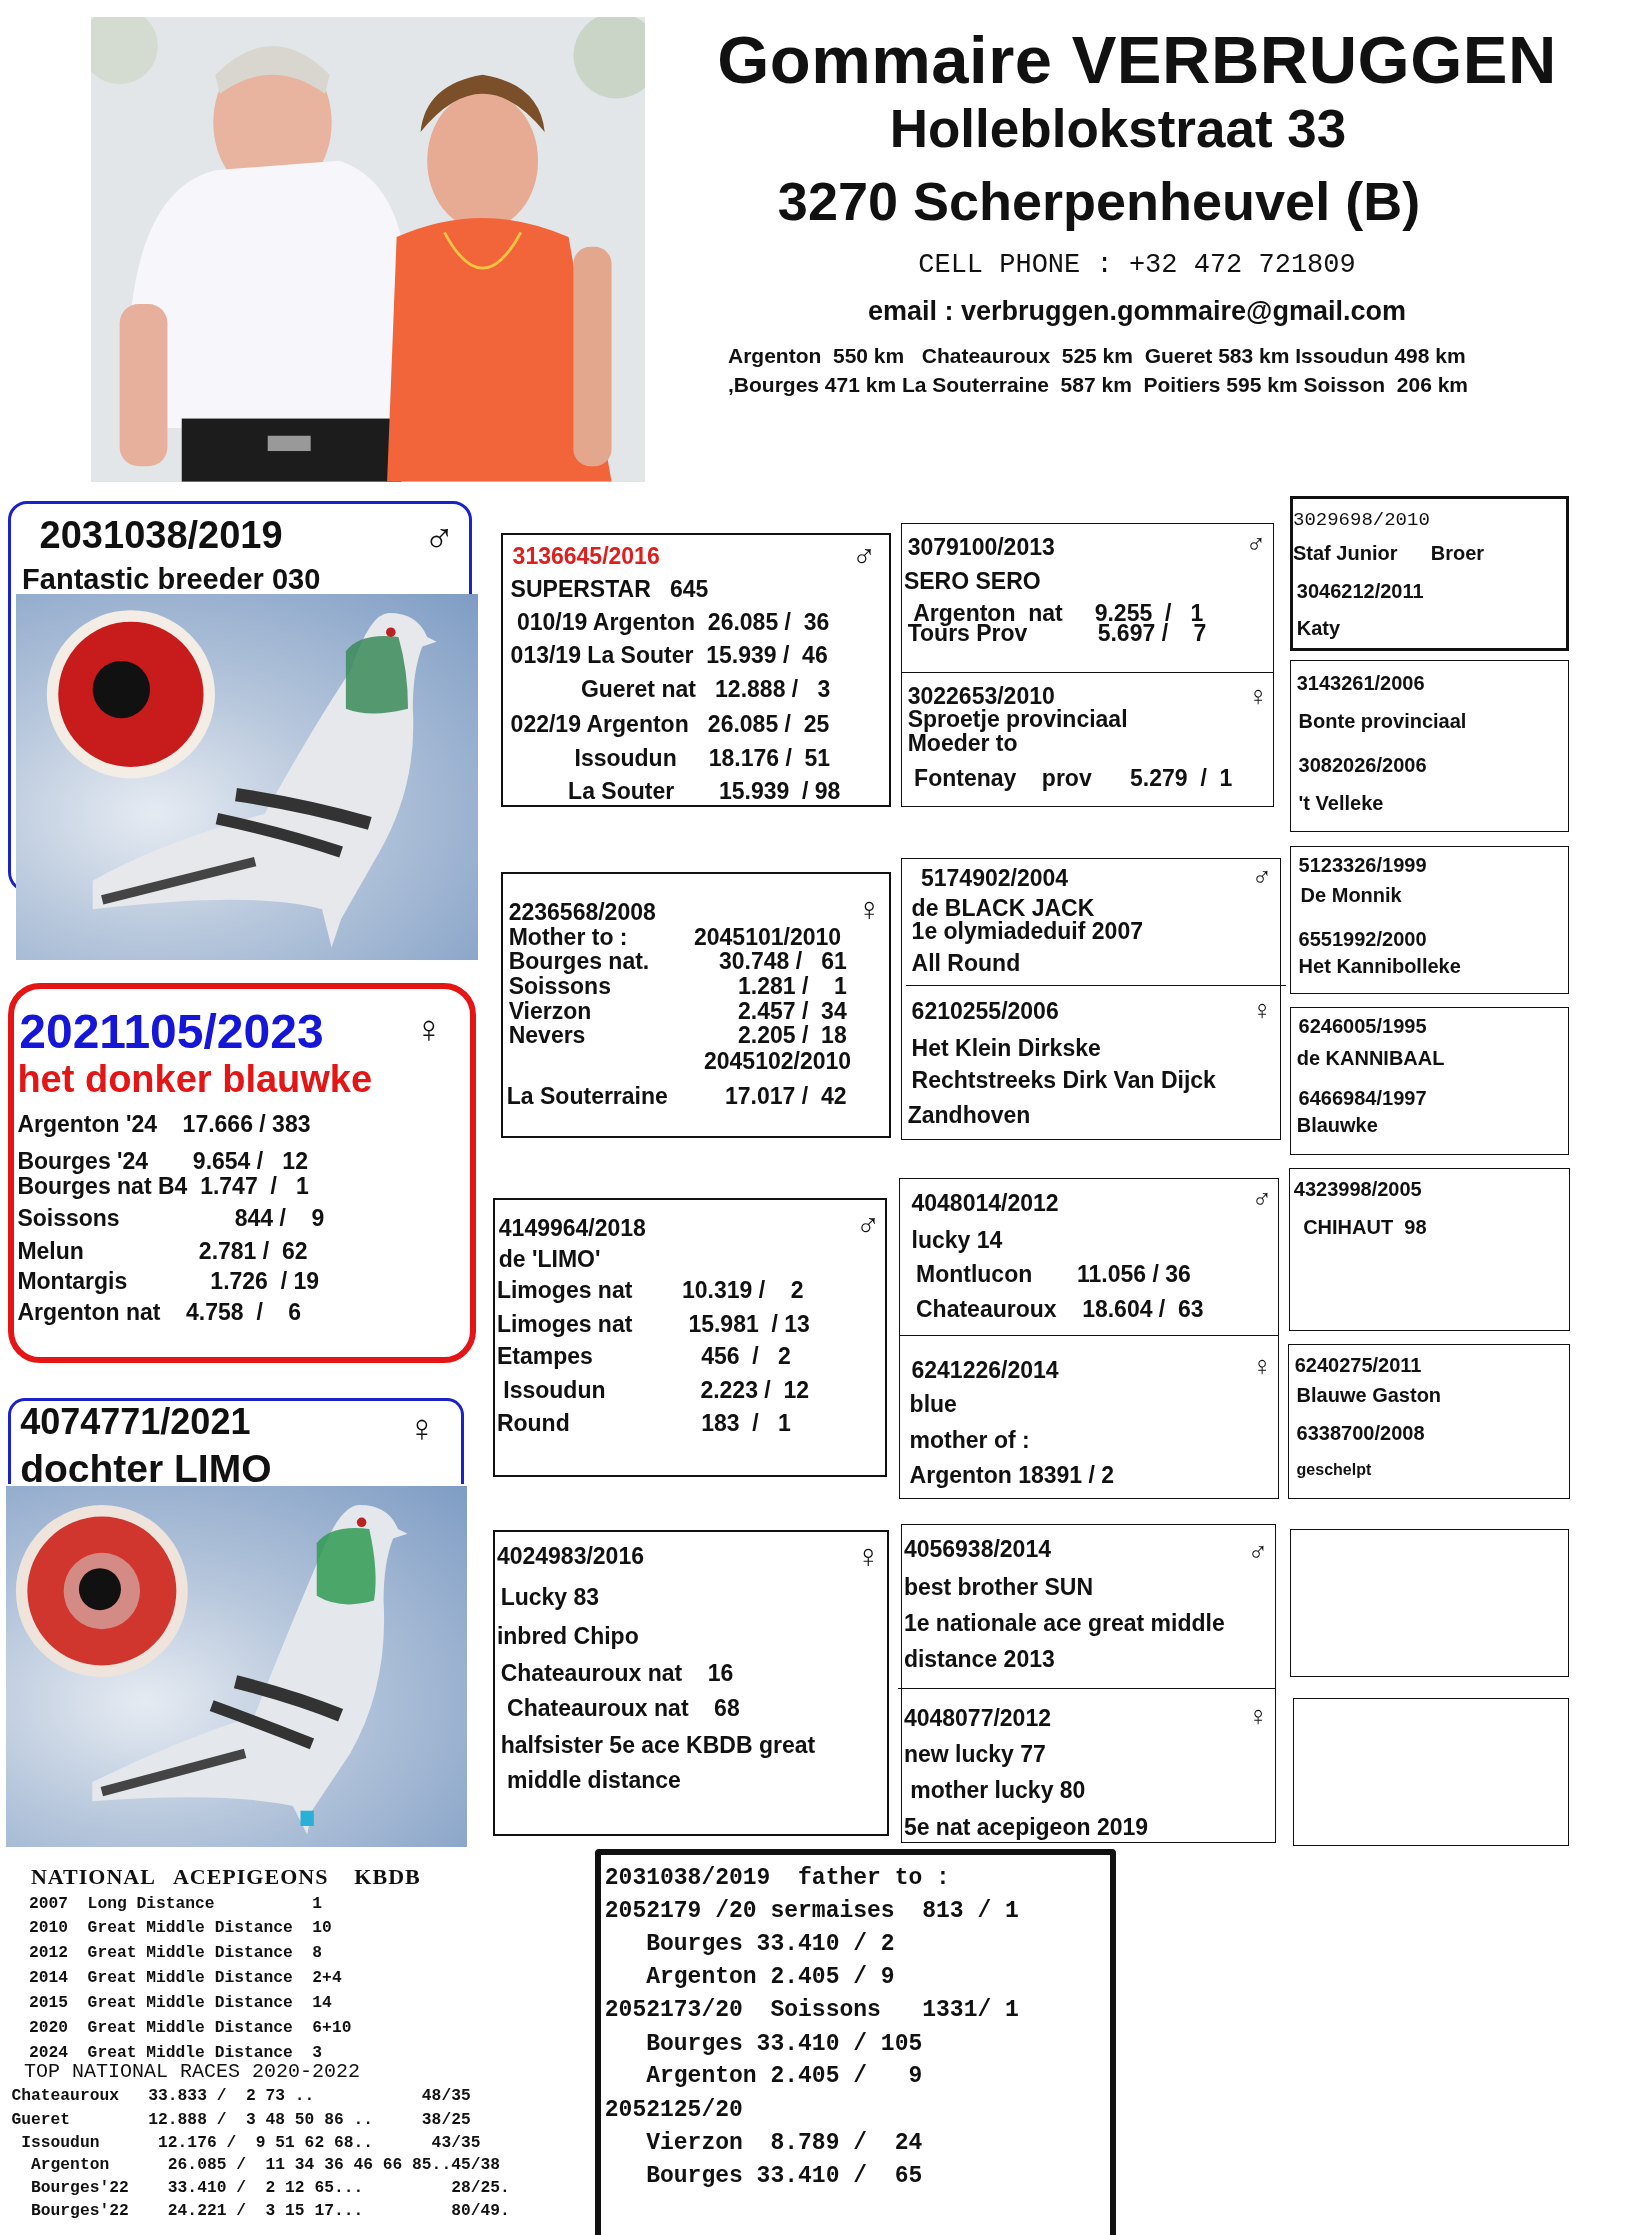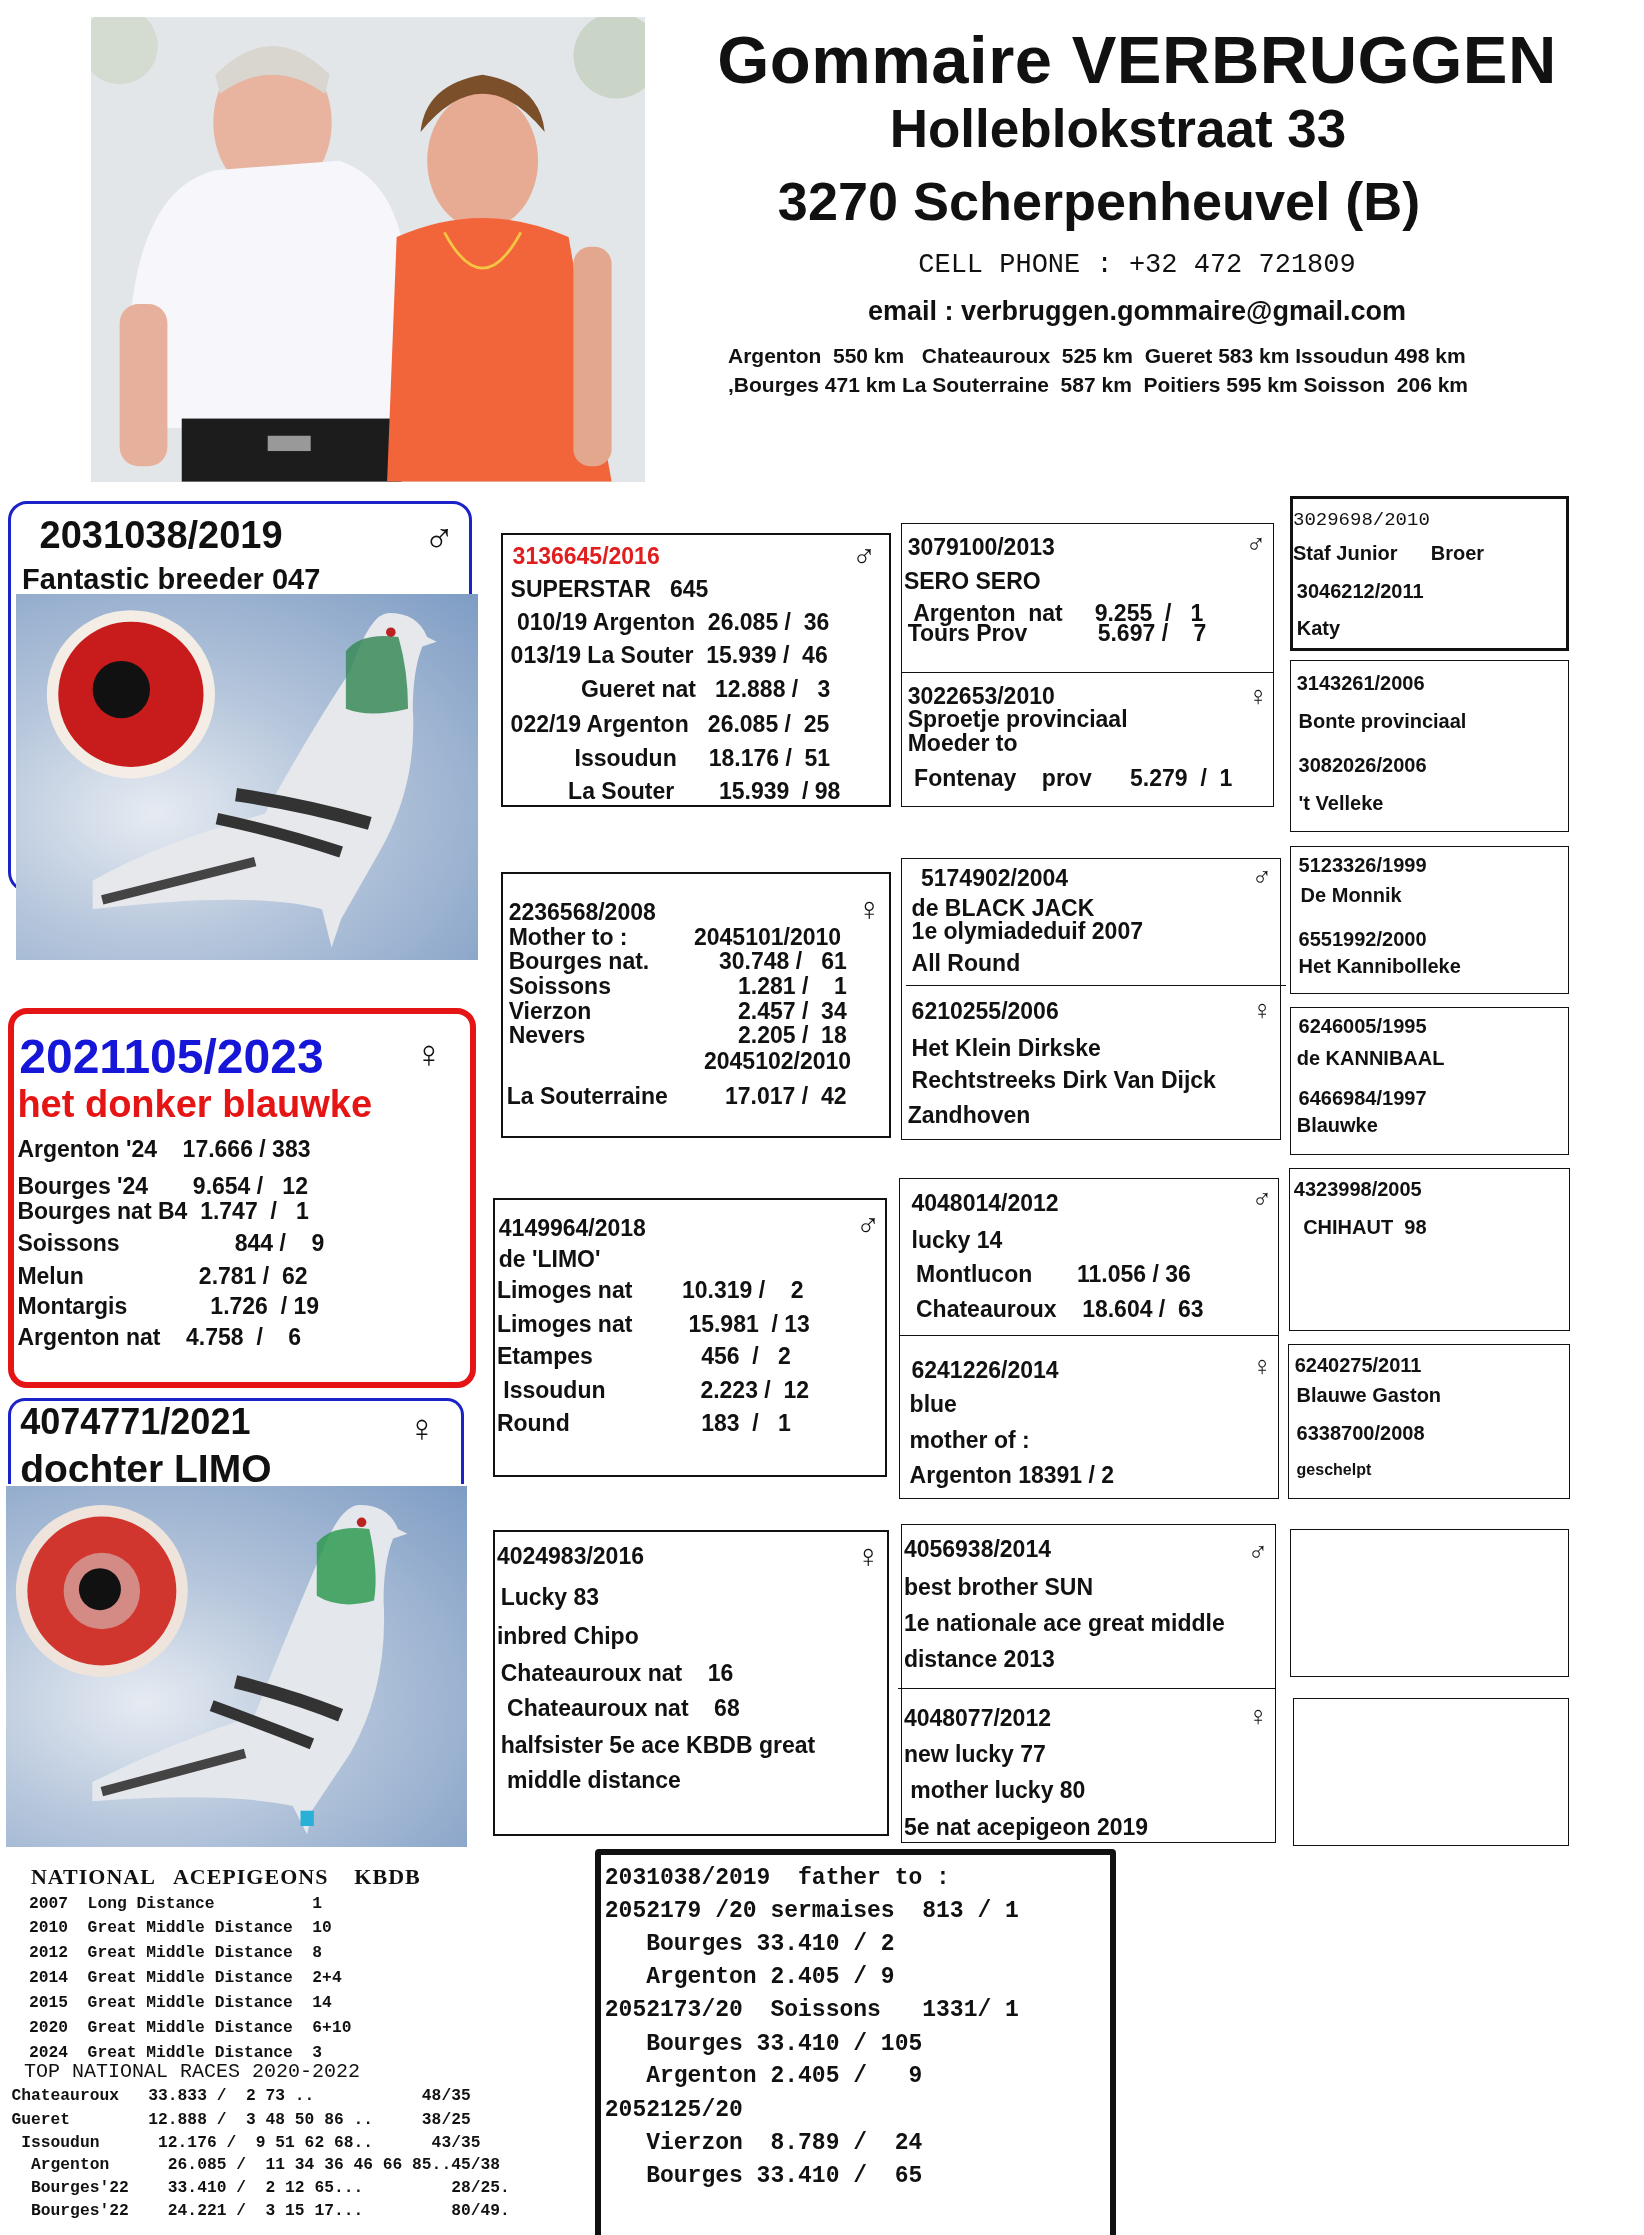--- a/index.html
+++ b/index.html
@@ -24,21 +24,21 @@
 .card{position:absolute;border:2.9px solid #111;background:#fff}
 .rline{position:absolute;font-weight:bold;font-size:23px;white-space:pre;line-height:1}
 .sym{position:absolute;font-weight:bold;font-size:32.5px;line-height:1}
 
 
 #subj-m{left:7.6px;top:501px;width:464px;height:392px;border:3.8px solid #1a22c8;border-radius:19px;border-bottom-left-radius:21px}
 #subj-m .ring{position:absolute;left:29px;top:9.6px;font-size:38px;font-weight:bold}
 #subj-m .nm{position:absolute;left:11.5px;top:59px;font-size:29px;font-weight:bold}
 .pig{position:absolute;overflow:hidden;background:radial-gradient(ellipse at 30% 60%,#e6ebf2 0%,#b7c7dc 40%,#7e9cc4 100%)}
 #pig1{left:16.3px;top:594px;width:462px;height:366px}
-#subj-f{left:7.6px;top:1008px;width:468px;height:380px;border:6.7px solid #e51515;border-radius:19px}
+#subj-f{left:7.6px;top:983px;width:468px;height:380px;border:6.7px solid #e51515;border-radius:32px}
 #subj-f .ring{position:absolute;left:5.7px;top:15.3px;font-size:48px;font-weight:bold;color:#1616d8}
 #subj-f .nm{position:absolute;left:3.8px;top:69px;font-size:38px;font-weight:bold;color:#e51515}
 #subj-f .perf{position:absolute;left:3.8px;font-size:23px;font-weight:bold;white-space:pre}
 #dam{left:7.6px;top:1398px;width:456px;height:86px;border:3.8px solid #1a22c8;border-bottom:none;border-radius:17px 17px 0 0}
 #dam .ring{position:absolute;left:9.6px;top:0px;font-size:36px;font-weight:bold}
 #dam .nm{position:absolute;left:9.6px;top:46px;font-size:39px;font-weight:bold}
 #pig2{left:5.7px;top:1486px;width:461px;height:361px}
 
 
 #aces{left:29px;top:1864px;width:535px}
@@ -74,21 +74,21 @@
 <div id="h-name" class="hdr">Gommaire  VERBRUGGEN</div>
 <div id="h-street" class="hdr">Holleblokstraat 33</div>
 <div id="h-city" class="hdr">3270  Scherpenheuvel (B)</div>
 <div id="h-phone" class="hdr">CELL PHONE : +32 472 721809</div>
 <div id="h-email" class="hdr">email : verbruggen.gommaire@gmail.com</div>
 <div id="h-dist1" class="dist">Argenton  550 km   Chateauroux  525 km  Gueret 583 km Issoudun 498 km</div>
 <div id="h-dist2" class="dist">,Bourges 471 km La Souterraine  587 km  Poitiers 595 km Soisson  206 km</div>
 
 <div id="subj-m" class="abs">
   <div class="ring">2031038/2019</div>
-  <div class="nm">Fantastic breeder 047</div>
+  <div class="nm">Fantastic breeder 030</div>
   <div class="sym" style="left:413px;top:11.5px;font-size:42px">♂</div>
 </div>
 <div id="pig1" class="pig">
   <svg width="462" height="366" viewBox="0 0 483 383">
     <circle cx="120" cy="105" r="88" fill="#f4ede6"></circle>
     <circle cx="120" cy="105" r="76" fill="#c81c1c"></circle>
     <circle cx="110" cy="100" r="30" fill="#111"></circle>
     <path d="M80 300 Q150 260 260 230 Q310 140 350 80 Q370 20 390 20 Q420 20 430 45 L440 50 L425 55 Q415 80 415 120 Q420 200 380 270 L340 340 L330 370 L320 330 Q250 310 80 330Z" fill="#e6e8ec"></path>
     <path d="M345 60 Q360 40 400 45 Q410 80 410 120 Q370 130 345 120Z" fill="#3a8a5a" opacity=".85"></path>
     <path d="M230 210 Q300 220 370 240" stroke="#333" stroke-width="14" fill="none"></path>

